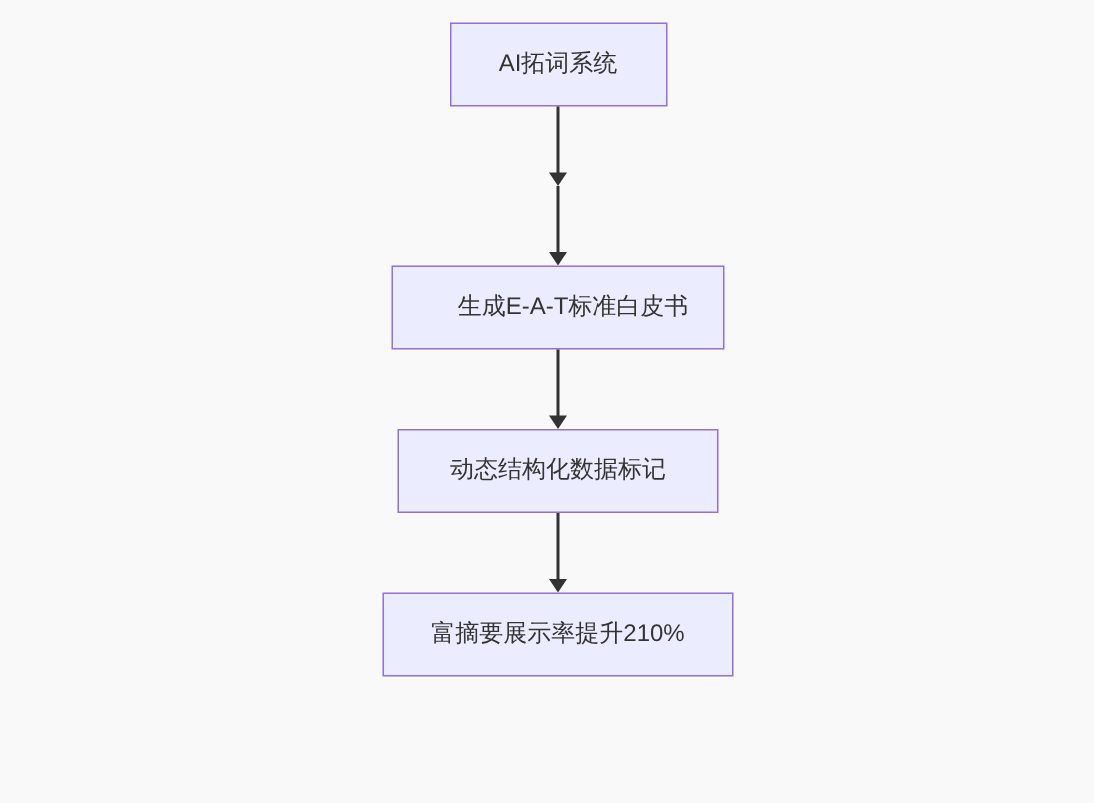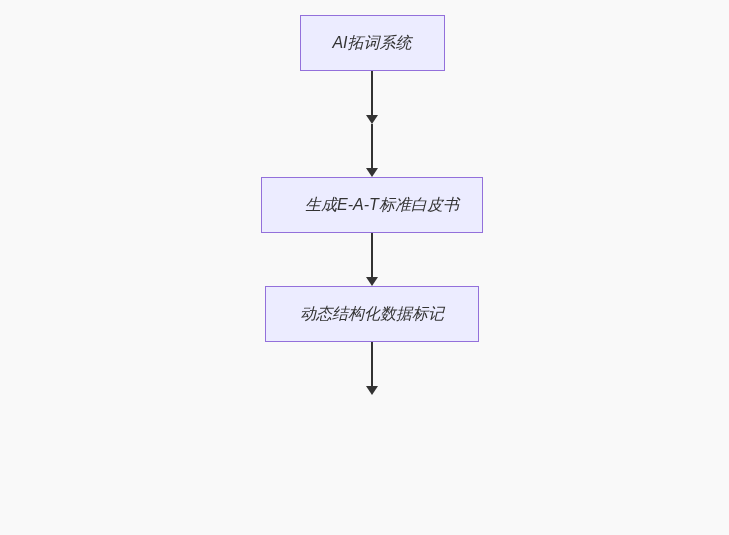--- a/index.html
+++ b/index.html
@@ -14,21 +14,20 @@
     width: 729px;
     height: 535px;
     overflow: hidden;
     background: var(--bg);
     font-family: "Liberation Sans", "DejaVu Sans", sans-serif;
   }
   .canvas {
     position: relative;
     width: 729px;
     height: 517px;
-    font-style: italic;
   }
   .flow {
     position: absolute;
     top: 15px;
     left: 372px;
     transform: translateX(-50%);
     display: flex;
     flex-direction: column;
     align-items: center;
   }
@@ -102,15 +101,18 @@
 
     <div class="node n4">
       <span>动态结构化数据标记</span>
     </div>
 
     <div class="edge">
       <div class="arrow-line"></div>
       <div class="arrow-head"></div>
     </div>
 
+    <div class="node n5">
+      <span>富摘要展示率提升210%</span>
+    </div>
 
   </div>
 </div>
 
 </body></html>

